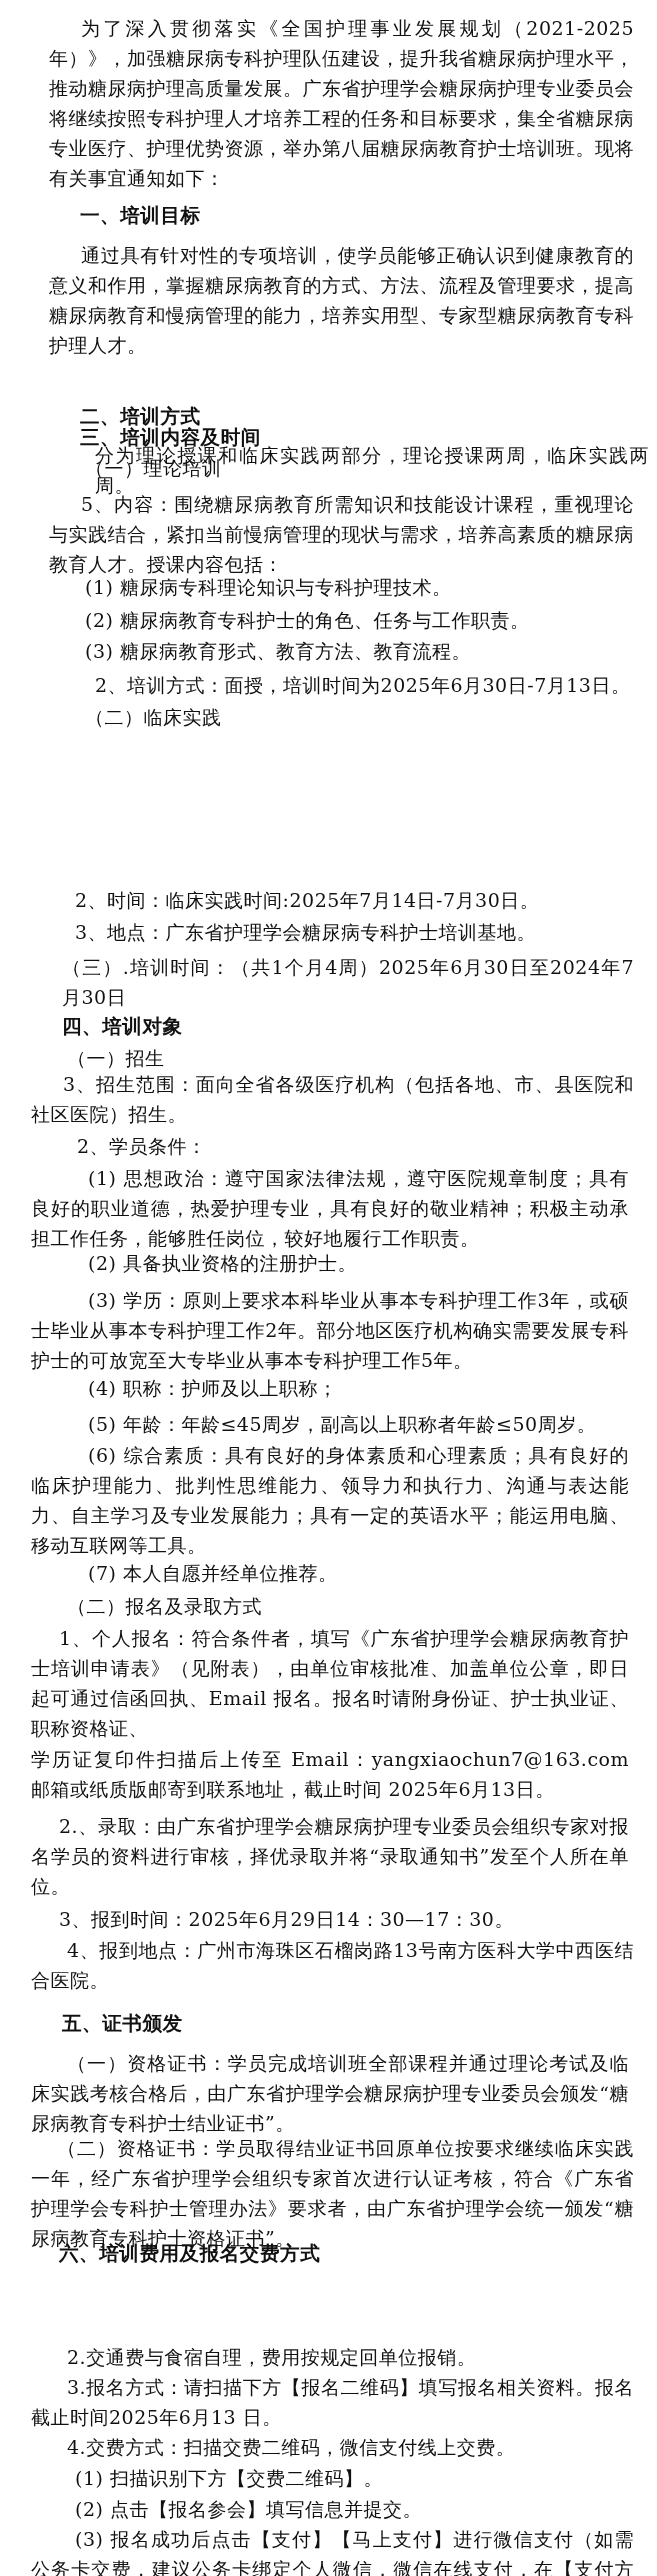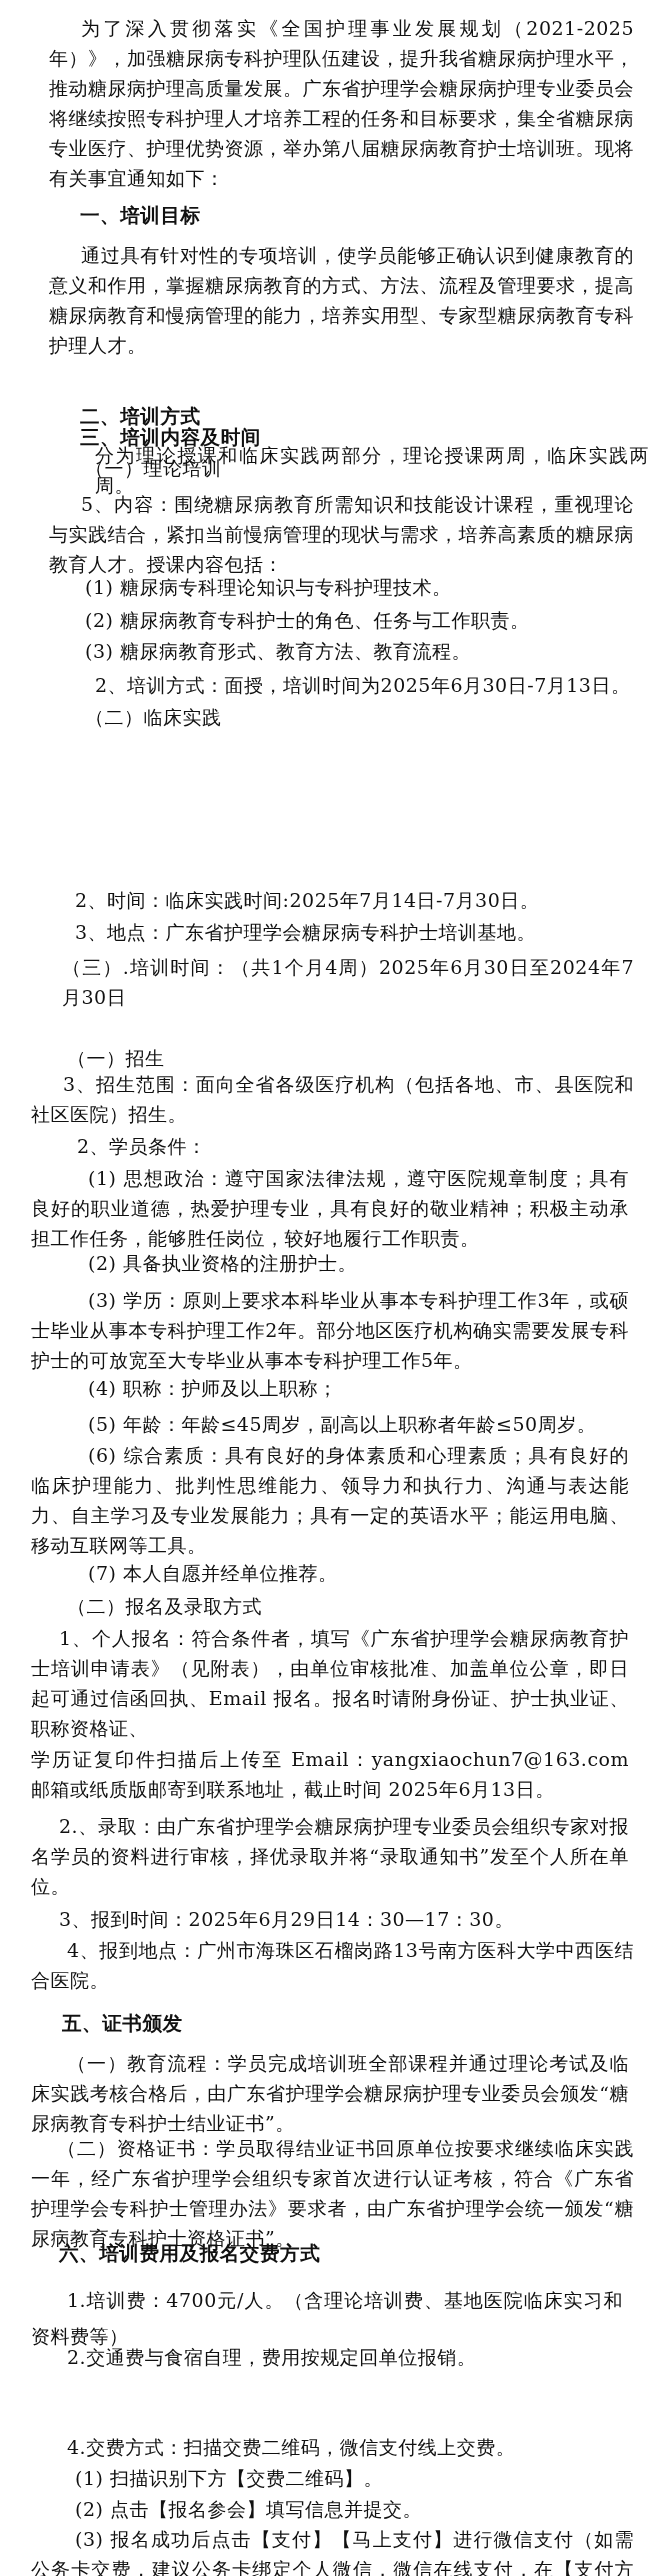--- a/index.html
+++ b/index.html
@@ -29,43 +29,44 @@
   <p class="blk indent" style="top:489px;">5、内容：围绕糖尿病教育所需知识和技能设计课程，重视理论与实践结合，紧扣当前慢病管理的现状与需求，培养高素质的糖尿病教育人才。授课内容包括：</p>
   <p class="blk" style="top:572px; left:85px;">(1) 糖尿病专科理论知识与专科护理技术。</p>
   <p class="blk" style="top:605px; left:85px;">(2) 糖尿病教育专科护士的角色、任务与工作职责。</p>
   <p class="blk" style="top:636px; left:85px;">(3) 糖尿病教育形式、教育方法、教育流程。</p>
   <p class="blk" style="top:670px; left:95px;">2、培训方式：面授，培训时间为2025年6月30日-7月13日。</p>
   <p class="blk" style="top:702px; left:85px;">（二）临床实践</p>
   <p class="blk" style="top:885px; left:75px;">2、时间：临床实践时间:2025年7月14日-7月30日。</p>
   <p class="blk" style="top:917px; left:75px;">3、地点：广东省护理学会糖尿病专科护士培训基地。</p>
   <p class="blk" style="top:952px; left:62px; width:572px; text-indent:0;">（三）.培训时间：（共1个月4周）2025年6月30日至2024年7月30日</p>
 
+  <p class="blk h" style="top:1012px; left:62px;">四、培训对象</p>
   <p class="blk" style="top:1043px; left:67px;">（一）招生</p>
   <p class="blk indent" style="top:1069px; left:31px; width:603px;">3、招生范围：面向全省各级医疗机构（包括各地、市、县医院和社区医院）招生。</p>
   <p class="blk" style="top:1131px; left:77px;">2、学员条件：</p>
   <p class="blk indent" style="top:1163px; left:31px; width:598px; text-indent:57px;">(1) 思想政治：遵守国家法律法规，遵守医院规章制度；具有良好的职业道德，热爱护理专业，具有良好的敬业精神；积极主动承担工作任务，能够胜任岗位，较好地履行工作职责。</p>
   <p class="blk" style="top:1248px; left:88px;">(2) 具备执业资格的注册护士。</p>
   <p class="blk indent" style="top:1285px; left:31px; width:598px; text-indent:57px;">(3) 学历：原则上要求本科毕业从事本专科护理工作3年，或硕士毕业从事本专科护理工作2年。部分地区医疗机构确实需要发展专科护士的可放宽至大专毕业从事本专科护理工作5年。</p>
   <p class="blk" style="top:1373px; left:88px;">(4) 职称：护师及以上职称；</p>
   <p class="blk" style="top:1409px; left:88px;">(5) 年龄：年龄≤45周岁，副高以上职称者年龄≤50周岁。</p>
   <p class="blk indent" style="top:1440px; left:31px; width:598px; text-indent:57px;">(6) 综合素质：具有良好的身体素质和心理素质；具有良好的临床护理能力、批判性思维能力、领导力和执行力、沟通与表达能力、自主学习及专业发展能力；具有一定的英语水平；能运用电脑、移动互联网等工具。</p>
   <p class="blk" style="top:1558px; left:88px;">(7) 本人自愿并经单位推荐。</p>
   <p class="blk" style="top:1591px; left:67px;">（二）报名及录取方式</p>
   <p class="blk indent" style="top:1623px; left:31px; width:598px; text-indent:28px;">1、个人报名：符合条件者，填写《广东省护理学会糖尿病教育护士培训申请表》（见附表），由单位审核批准、加盖单位公章，即日起可通过信函回执、Email 报名。报名时请附身份证、护士执业证、职称资格证、</p>
   <p class="blk" style="top:1744px; left:31px; width:598px;">学历证复印件扫描后上传至 Email：yangxiaochun7@163.com 邮箱或纸质版邮寄到联系地址，截止时间 2025年6月13日。</p>
   <p class="blk indent" style="top:1811px; left:31px; width:598px; text-indent:28px;">2.、录取：由广东省护理学会糖尿病护理专业委员会组织专家对报名学员的资料进行审核，择优录取并将“录取通知书”发至个人所在单位。</p>
   <p class="blk" style="top:1904px; left:59px;">3、报到时间：2025年6月29日14：30—17：30。</p>
   <p class="blk indent" style="top:1935px; left:31px; width:603px; text-indent:36px;">4、报到地点：广州市海珠区石榴岗路13号南方医科大学中西医结合医院。</p>
 
   <p class="blk h" style="top:2009px; left:62px;">五、证书颁发</p>
-  <p class="blk indent" style="top:2048px; left:31px; width:598px; text-indent:36px;">（一）教育流程：学员完成培训班全部课程并通过理论考试及临床实践考核合格后，由广东省护理学会糖尿病护理专业委员会颁发“糖尿病教育专科护士结业证书”。</p>
+  <p class="blk indent" style="top:2048px; left:31px; width:598px; text-indent:36px;">（一）资格证书：学员完成培训班全部课程并通过理论考试及临床实践考核合格后，由广东省护理学会糖尿病护理专业委员会颁发“糖尿病教育专科护士结业证书”。</p>
   <p class="blk indent" style="top:2133px; left:31px; width:603px; text-indent:26px;">（二）资格证书：学员取得结业证书回原单位按要求继续临床实践一年，经广东省护理学会组织专家首次进行认证考核，符合《广东省护理学会专科护士管理办法》要求者，由广东省护理学会统一颁发“糖尿病教育专科护士资格证书”。</p>
 
   <p class="blk h" style="top:2239px; left:59px;">六、培训费用及报名交费方式</p>
-  <p class="blk indent" style="top:2282px; left:31px; width:592px; text-indent:36px; line-height:36px;">1.培训费：4700元/人。（含理论培训费、基地医院临床实习和资料费等）</p>
   <p class="blk" style="top:2342px; left:67px;">2.交通费与食宿自理，费用按规定回单位报销。</p>
+  <p class="blk indent" style="top:2372px; left:31px; width:603px; text-indent:36px;">3.报名方式：请扫描下方【报名二维码】填写报名相关资料。报名截止时间2025年6月13 日。</p>
   <p class="blk" style="top:2432px; left:67px;">4.交费方式：扫描交费二维码，微信支付线上交费。</p>
   <p class="blk" style="top:2463px; left:75px;">(1) 扫描识别下方【交费二维码】。</p>
   <p class="blk" style="top:2494px; left:75px;">(2) 点击【报名参会】填写信息并提交。</p>
   <p class="blk indent" style="top:2524px; left:31px; width:603px; text-indent:44px;">(3) 报名成功后点击【支付】【马上支付】进行微信支付（如需公务卡交费，建议公务卡绑定个人微信，微信在线支付，在【支付方式】选择公务卡支付）。其他支付方式请联系会务人员。</p>
 
 </div>
 
 
 </body></html>

